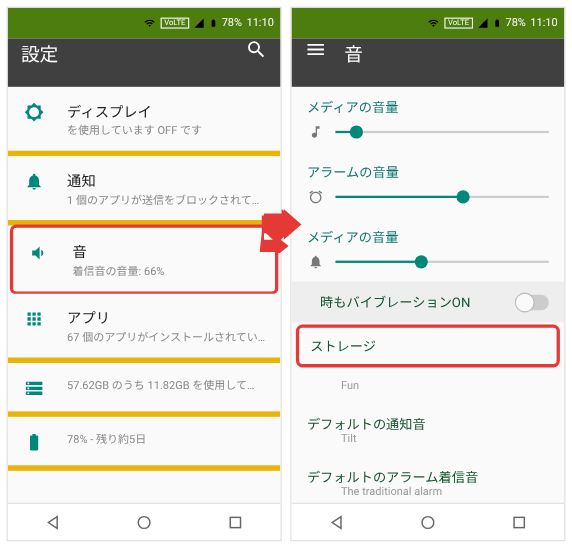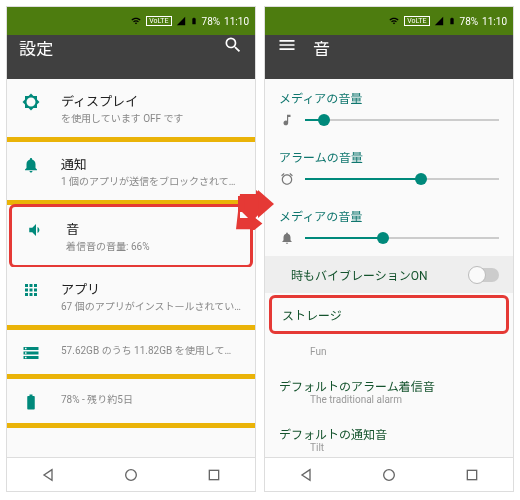--- a/index.html
+++ b/index.html
@@ -252,30 +252,30 @@
         </div>
       </div>
 
       <div class="setting-row">
         <div class="texts">
             <div class="subtitle">Fun</div>
           </div>
       </div>
       <div class="setting-row">
         <div class="texts">
+            <div class="title">デフォルトの通知音</div>
+            <div class="subtitle">Tilt</div>
+          </div>
+      </div>
+      <div class="setting-row">
+        <div class="texts">
             <div class="title">デフォルトのアラーム着信音</div>
             <div class="subtitle">The traditional alarm</div>
           </div>
       </div>
-      <div class="setting-row">
-        <div class="texts">
-            <div class="title">デフォルトの通知音</div>
-            <div class="subtitle">Tilt</div>
-          </div>
-      </div>
 
     </div>
 
     <div class="navbar">
       <svg width="16" height="16" viewBox="0 0 24 24">
           <path d="M18 4l-12 8 12 8z" fill="none" stroke="#666" stroke-width="2"></path>
         </svg>
       <svg width="16" height="16" viewBox="0 0 24 24">
           <circle cx="12" cy="12" r="8" fill="none" stroke="#666" stroke-width="2"></circle>
         </svg>

